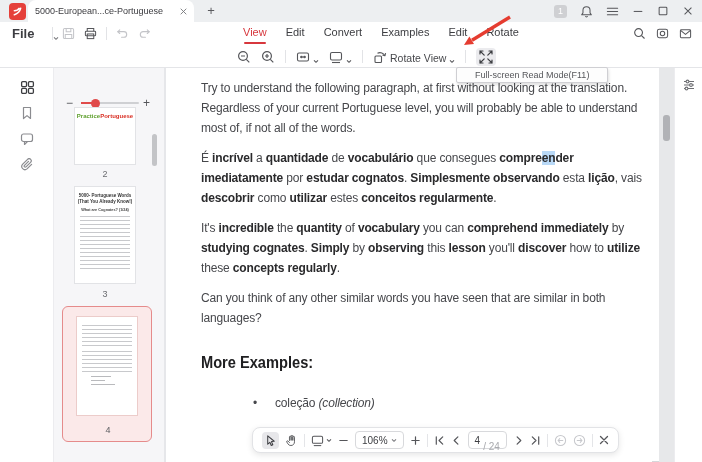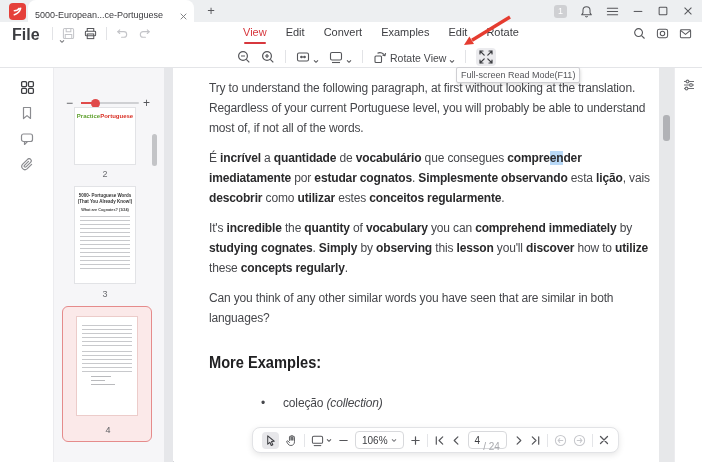--- a/index.html
+++ b/index.html
@@ -3,46 +3,46 @@
 <meta charset="utf-8">
 <style>
   * { margin:0; padding:0; box-sizing:border-box; }
   html,body { width:702px; height:462px; }
   body { font-family:"Liberation Sans",sans-serif; background:#fff; position:relative; overflow:hidden; }
   .window { position:absolute; inset:0; box-shadow: inset 0 0 0 1px #d6d7da; }
 
   
   .titlebar { position:absolute; left:0; top:0; width:702px; height:22px; background:#edeff1; }
   .app-icon { position:absolute; left:9px; top:3px; width:17px; height:17px; background:#e5403a; border-radius:4px; display:flex; align-items:center; justify-content:center; }
-  .tab { position:absolute; left:28px; top:0; width:166px; height:22px; background:#fff; border-radius:8px 8px 0 0; display:flex; align-items:flex-end; padding:2px 7px; gap:4px; }
+  .tab { position:absolute; left:28px; top:0; width:166px; height:22px; background:#fff; border-radius:8px 8px 0 0; display:flex; align-items:center; padding:8px 7px; gap:4px; }
   .tab-title { font-size:9px; color:#3a3a3e; white-space:nowrap; overflow:hidden; flex:1; }
   .tab-x { color:#77787c; flex:0 0 auto; display:flex; }
   .newtab { position:absolute; left:202px; top:2px; width:18px; height:18px; color:#5a5b5f; font-size:13px; text-align:center; line-height:17px; }
   .wincontrols { position:absolute; right:8px; top:0; height:22px; display:flex; align-items:center; gap:13px; }
   .badge { min-width:13px; height:13px; background:#cfd0d3; color:#fff; border-radius:3px; font-size:9px; line-height:13px; text-align:center; padding:0 2px; }
   .wicon { display:flex; color:#55565a; }
 
   
   .menurow { position:absolute; left:0; top:22px; width:702px; height:24px; background:#fff; }
-  .file-menu { position:absolute; left:12px; top:4px; display:flex; align-items:flex-end; gap:19px; font-size:16px; font-weight:600; color:#3c3d41; }
+  .file-menu { position:absolute; left:12px; top:4px; display:flex; align-items:flex-end; gap:19px; font-size:13px; font-weight:600; color:#3c3d41; }
   .quickicons { position:absolute; left:52px; top:5px; display:flex; align-items:center; gap:9px; }
   .vsep { width:1px; height:13px; background:#e2e3e6; }
   .menus { position:absolute; left:243px; top:4px; display:flex; gap:19px; font-size:11px; font-weight:400; color:#3c3d41; }
   .menu-item { position:relative; cursor:default; }
   .menu-item.active { color:#d7373d; }
   .menu-item.active::after { content:""; position:absolute; left:1px; right:1px; bottom:-6px; height:2px; background:#d7373d; border-radius:1px; }
   .righticons { position:absolute; right:10px; top:27px; display:flex; gap:10px; }
 
   
   .toolrow { position:absolute; left:0; top:46px; width:702px; height:22px; background:#fff; border-bottom:1px solid #e4e5e8; }
   .toolrow-inner { position:absolute; left:237px; top:0; height:21px; display:flex; align-items:center; gap:10px; color:#55565a; }
   .tbtn { display:flex; align-items:flex-end; gap:3px; color:#55565a; }
   .rotate-label { font-size:10.5px; color:#47484c; }
   .fullscreen-btn { background:#ebebee; border-radius:4px; padding:2px 3px; display:flex; }
-  .tooltip { position:absolute; left:456px; top:67px; background:#fdfdfd; border:1px solid #cfcfd3; border-radius:2px; box-shadow:1px 2px 3px rgba(0,0,0,.12); font-size:9px; color:#55565a; padding:2px 4px; white-space:nowrap; z-index:30; }
+  .tooltip { position:absolute; left:456px; top:67px; background:#fdfdfd; border:1px solid #cfcfd3; border-radius:2px; box-shadow:1px 2px 3px rgba(0,0,0,.12); font-size:9px; color:#55565a; padding:2px 18px; white-space:nowrap; z-index:30; }
   .red-arrow { position:absolute; left:452px; top:12px; z-index:31; }
 
   
   .leftrail { position:absolute; left:0; top:68px; width:54px; bottom:0; background:#fff; border-right:1px solid #ececef; }
   .rail-icon { width:54px; height:26px; display:flex; align-items:center; justify-content:center; color:#8b8c90; }
   .rail-icon:first-child { margin-top:6px; color:#3d3e42; }
 
   
   .panel { position:absolute; left:54px; top:68px; width:110px; bottom:0; background:#f6f6f8; }
   .panel-header { position:absolute; left:0; top:0; width:110px; height:24px; }
@@ -65,21 +65,21 @@
   .mini-lines.short { height:22px; }
   .sel-wrap { position:absolute; left:8px; top:238px; width:90px; height:136px; background:#fbe9e9; border:1px solid #e58b8b; border-radius:6px; }
   .sel-page { position:absolute; left:13px; top:9px; width:62px; height:100px; background:#fff; border:1px solid #ecccca; }
   .sel-label { position:absolute; left:0; width:90px; bottom:6px; text-align:center; font-size:9px; color:#5d5e62; }
   .mini-bullets div { height:1px; background:#b9babd; margin:3px 8px 0 14px; }
   .panel-scroll { position:absolute; left:98px; top:66px; width:5px; height:32px; background:#c3c4c7; border-radius:3px; }
 
   .splitter { position:absolute; left:164px; top:68px; width:9px; bottom:0; background:#e6e7ea; }
 
   
-  .docarea { position:absolute; left:174px; top:68px; width:486px; bottom:0; background:#fff; overflow:hidden; }
+  .docarea { position:absolute; left:166px; top:68px; width:486px; bottom:0; background:#fff; overflow:hidden; }
   .doccontent { position:absolute; left:35px; top:10px; width:452px; font-size:12px; line-height:20px; letter-spacing:-0.15px; color:#46474b; font-family:"Liberation Sans",sans-serif; }
   .doccontent p { margin:0 0 10px 0; }
   .doccontent .b { font-weight:bold; color:#2a2a2c; }
   .doccontent .i { font-style:italic; }
   .doccontent .hl { background:#b9d9f7; }
   .doc-heading { margin-top:25px; font-size:17px; font-weight:800; color:#202022; transform:scaleX(.86); transform-origin:left; letter-spacing:0; }
   .doc-bullet { margin-top:20px; position:relative; padding-left:74px; letter-spacing:-0.15px; }
   .doc-bullet .dot { position:absolute; left:52px; top:0; }
   .doc-scrolltrack { position:absolute; left:659px; top:68px; width:15px; bottom:0; background:#e7e8ea; }
   .doc-scrollthumb { position:absolute; left:4px; top:47px; width:7px; height:26px; background:#b1b2b6; border-radius:3px; }

